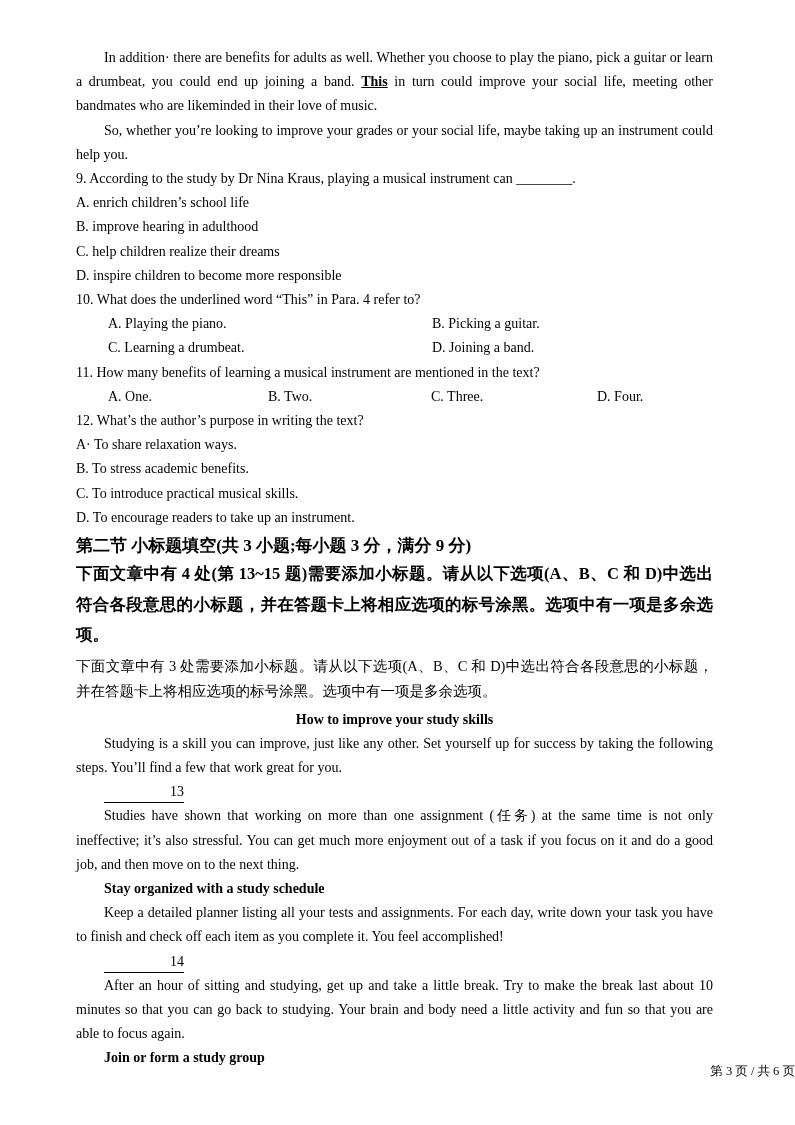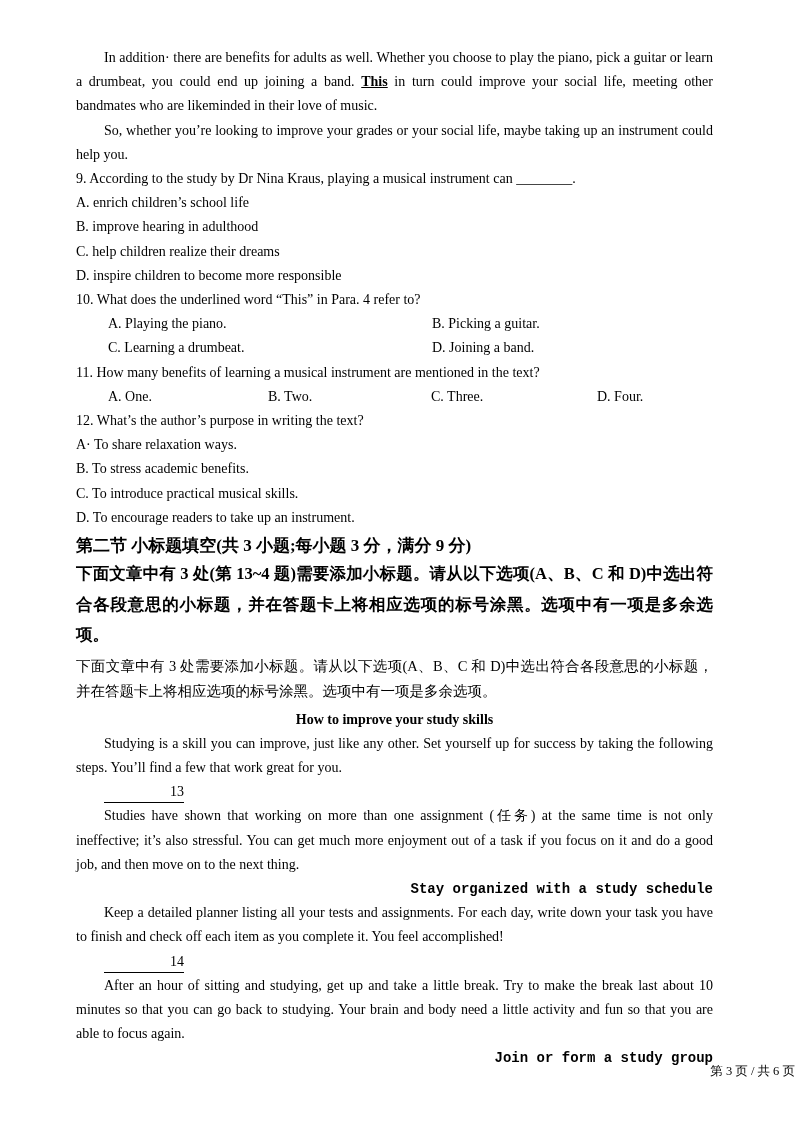--- a/index.html
+++ b/index.html
@@ -49,22 +49,21 @@
   .passage-title {
     font-size: 14px;
     font-weight: bold;
     text-align: center;
     line-height: 24.2px;
     margin-top: 4px;
   }
   .bold-head {
     font-weight: bold;
     padding-left: 28px;
-    text-align: right;
-    font-family: Liberation Mono, monospace;
+    text-align: left;
   }
   .blank-line { text-align: left; }
   .answer-blank {
     display: inline-block;
     min-width: 80px;
     margin-left: 28px;
     border-bottom: 1px solid #000;
     text-align: right;
     line-height: 20px;
   }
@@ -111,21 +110,21 @@
     <span>D. Four.</span>
   </div>
 
   <p>12. What’s the author’s purpose in writing the text?</p>
   <p>A· To share relaxation ways.</p>
   <p>B. To stress academic benefits.</p>
   <p>C. To introduce practical musical skills.</p>
   <p>D. To encourage readers to take up an instrument.</p>
 
   <h2 class="section-heading">第二节 小标题填空(共 3 小题;每小题 3 分，满分 9 分)</h2>
-  <p class="cn-bold">下面文章中有 3 处(第 13~4 题)需要添加小标题。请从以下选项(A、B、C 和 D)中选出符合各段意思的小标题，并在答题卡上将相应选项的标号涂黑。选项中有一项是多余选项。</p>
+  <p class="cn-bold">下面文章中有 4 处(第 13~15 题)需要添加小标题。请从以下选项(A、B、C 和 D)中选出符合各段意思的小标题，并在答题卡上将相应选项的标号涂黑。选项中有一项是多余选项。</p>
   <p class="cn-normal">下面文章中有 3 处需要添加小标题。请从以下选项(A、B、C 和 D)中选出符合各段意思的小标题，并在答题卡上将相应选项的标号涂黑。选项中有一项是多余选项。</p>
 
   <h3 class="passage-title">How to improve your study skills</h3>
   <p class="indent">Studying is a skill you can improve, just like any other. Set yourself up for success by taking the following steps. You’ll find a few that work great for you.</p>
 
   <p class="blank-line"><span class="answer-blank">13</span></p>
 
   <p class="indent">Studies have shown that working on more than one assignment (任务) at the same time is not only ineffective; it’s also stressful. You can get much more enjoyment out of a task if you focus on it and do a good job, and then move on to the next thing.</p>
 
   <p class="bold-head">Stay organized with a study schedule</p>

